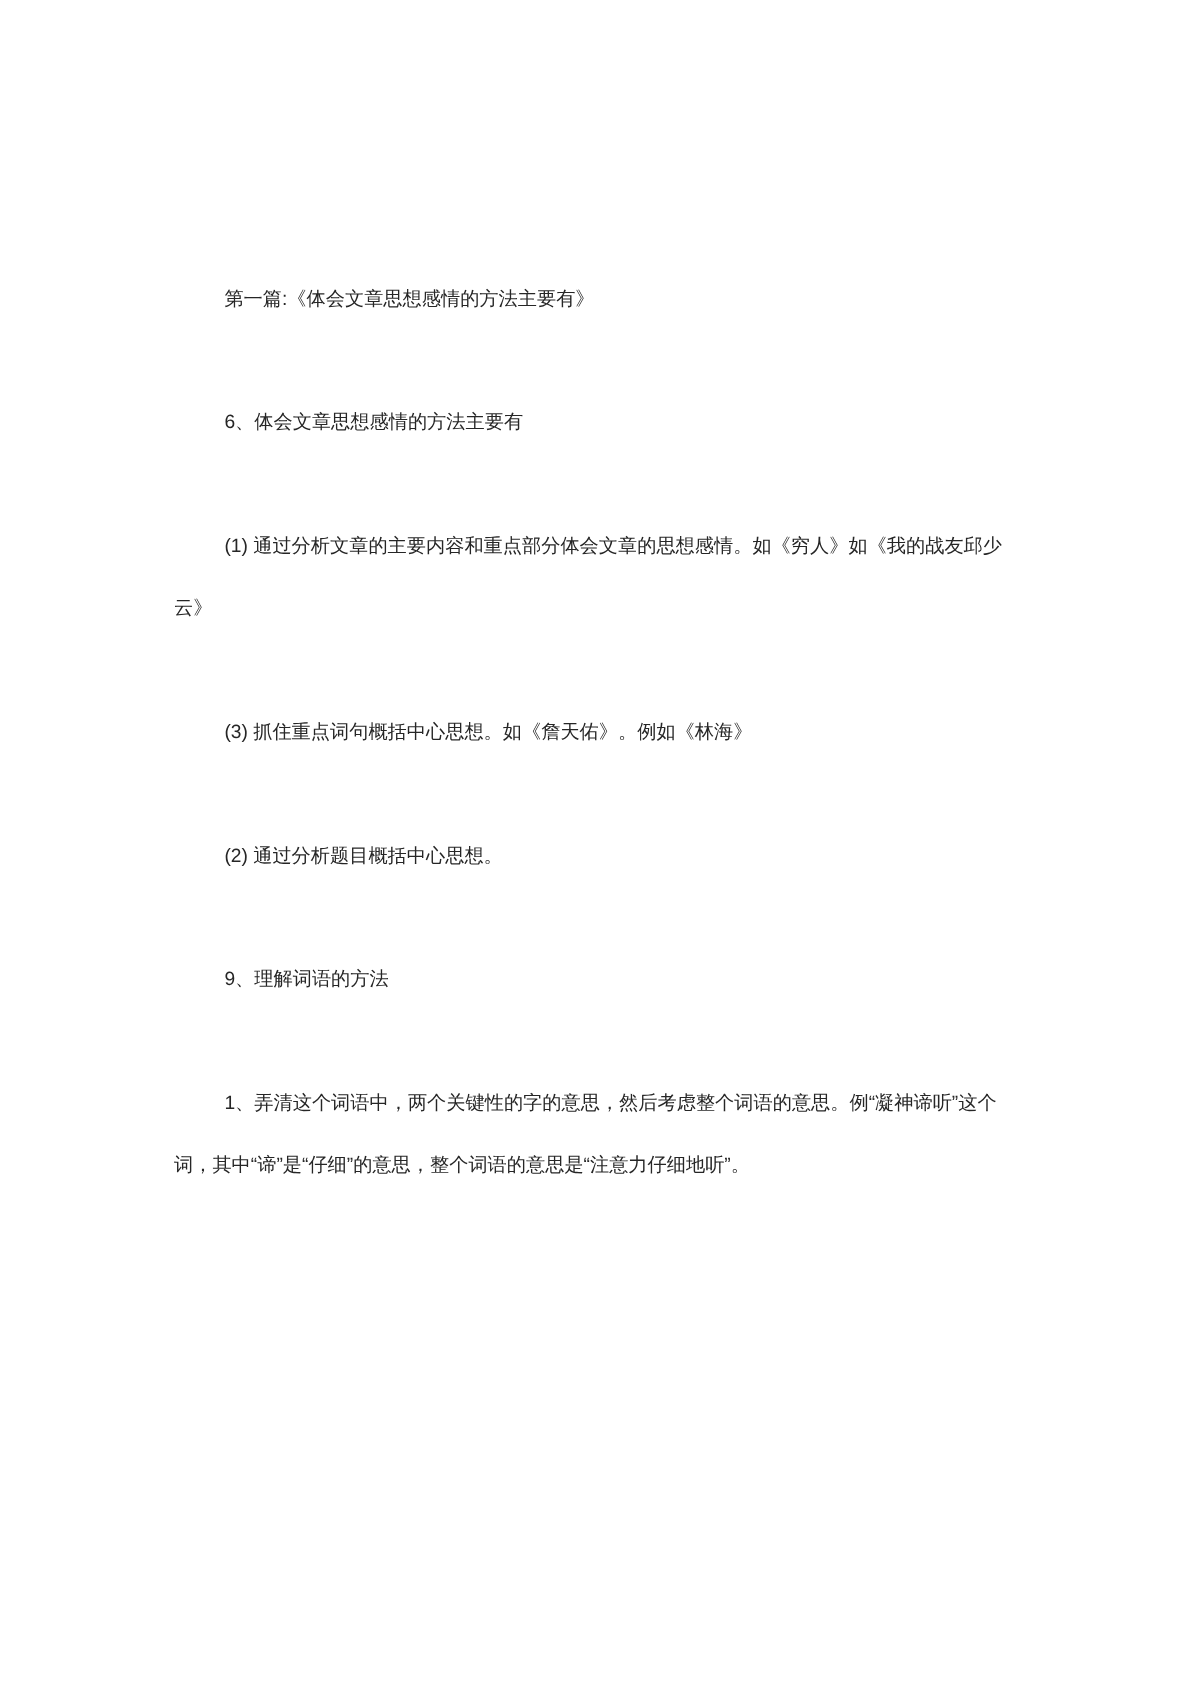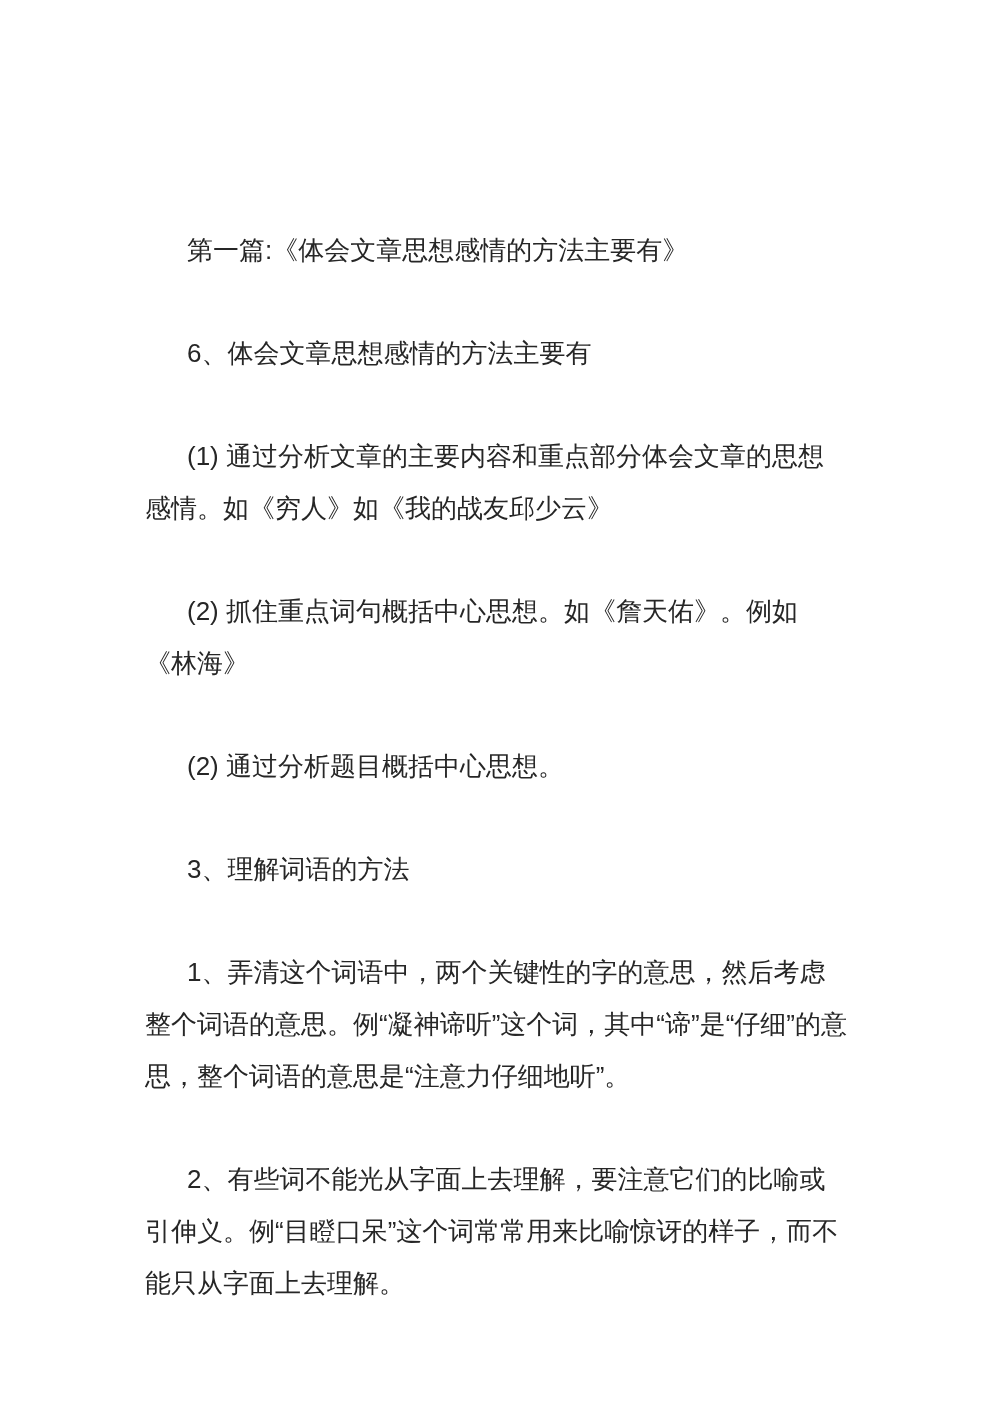--- a/index.html
+++ b/index.html
@@ -16,34 +16,33 @@
   }
   .doc-page {
     box-sizing: border-box;
     width: 993px;
     height: 1404px;
     background: #ffffff;
     padding: 224px 144px 0 145px;
   }
   .doc-page p {
     margin: 0 0 51px 0;
-    font-size: 26px;
+    font-size: 16px;
     line-height: 52px;
     text-indent: 42px;
     letter-spacing: 0px;
     word-break: break-all;
     white-space: normal;
     text-align: left;
   }
 </style>
 </head>
 <body>
 
 <div class="doc-page">
   <p>第一篇:《体会文章思想感情的方法主要有》</p>
   <p>6、体会文章思想感情的方法主要有</p>
   <p>(1) 通过分析文章的主要内容和重点部分体会文章的思想感情。如《穷人》如《我的战友邱少云》</p>
-  <p>(2) 抓住重点词句概括中心思想。如《詹天佑》。例如《林海》</p>
+  <p>(3) 抓住重点词句概括中心思想。如《詹天佑》。例如《林海》</p>
   <p>(2) 通过分析题目概括中心思想。</p>
-  <p>3、理解词语的方法</p>
+  <p>9、理解词语的方法</p>
   <p>1、弄清这个词语中，两个关键性的字的意思，然后考虑整个词语的意思。例“凝神谛听”这个词，其中“谛”是“仔细”的意思，整个词语的意思是“注意力仔细地听”。</p>
-  <p>2、有些词不能光从字面上去理解，要注意它们的比喻或引伸义。例“目瞪口呆”这个词常常用来比喻惊讶的样子，而不能只从字面上去理解。</p>
 </div>
 
 </body></html>

